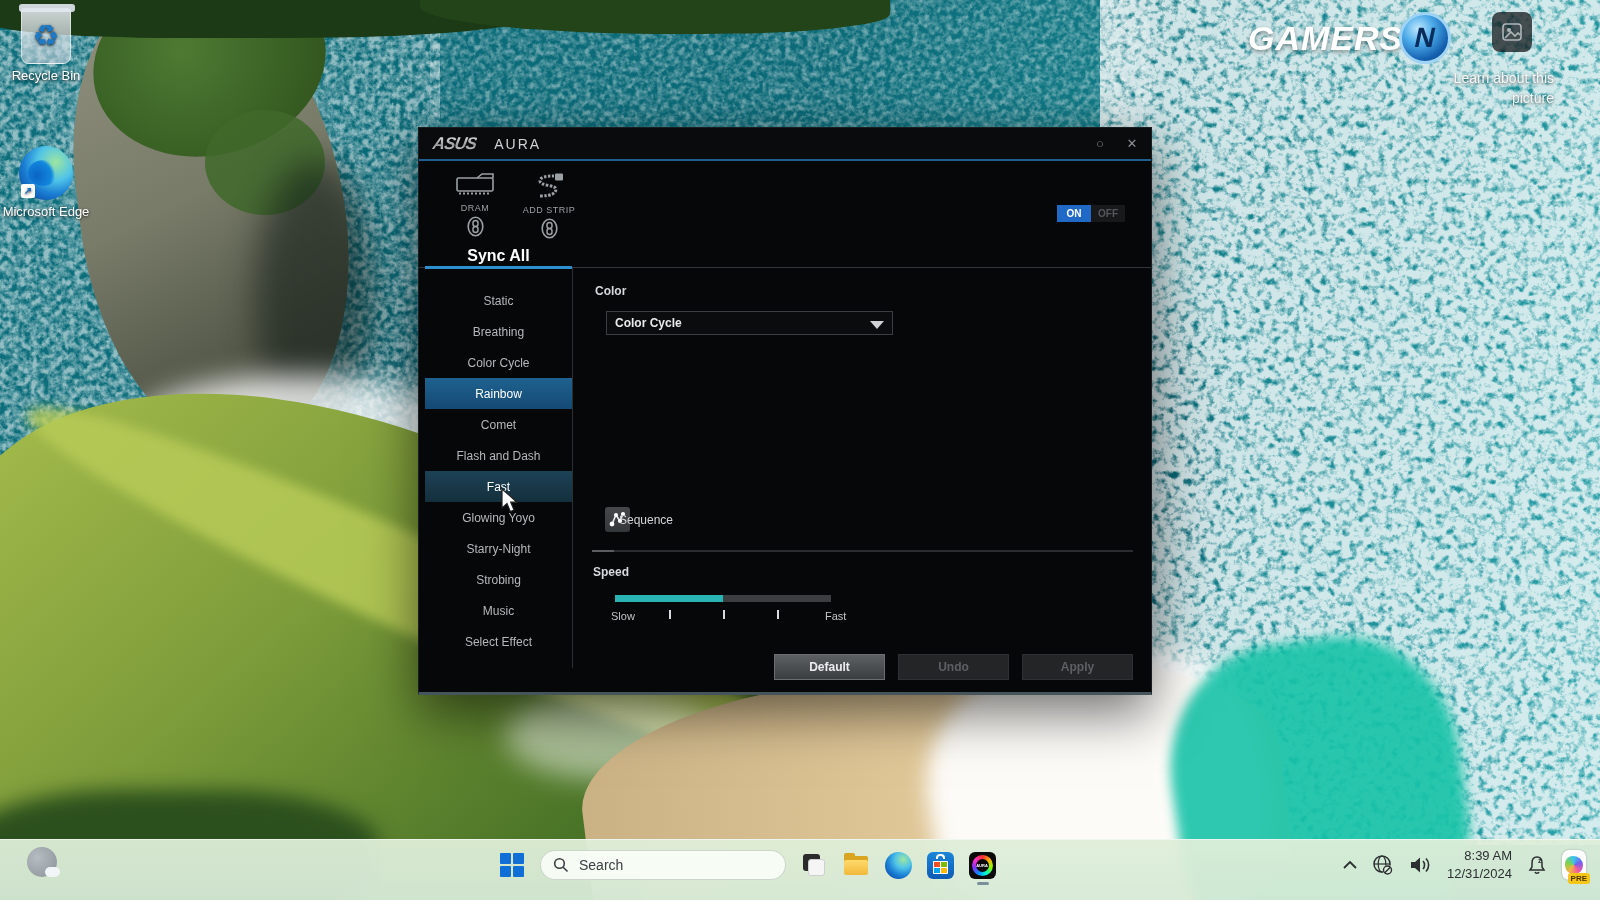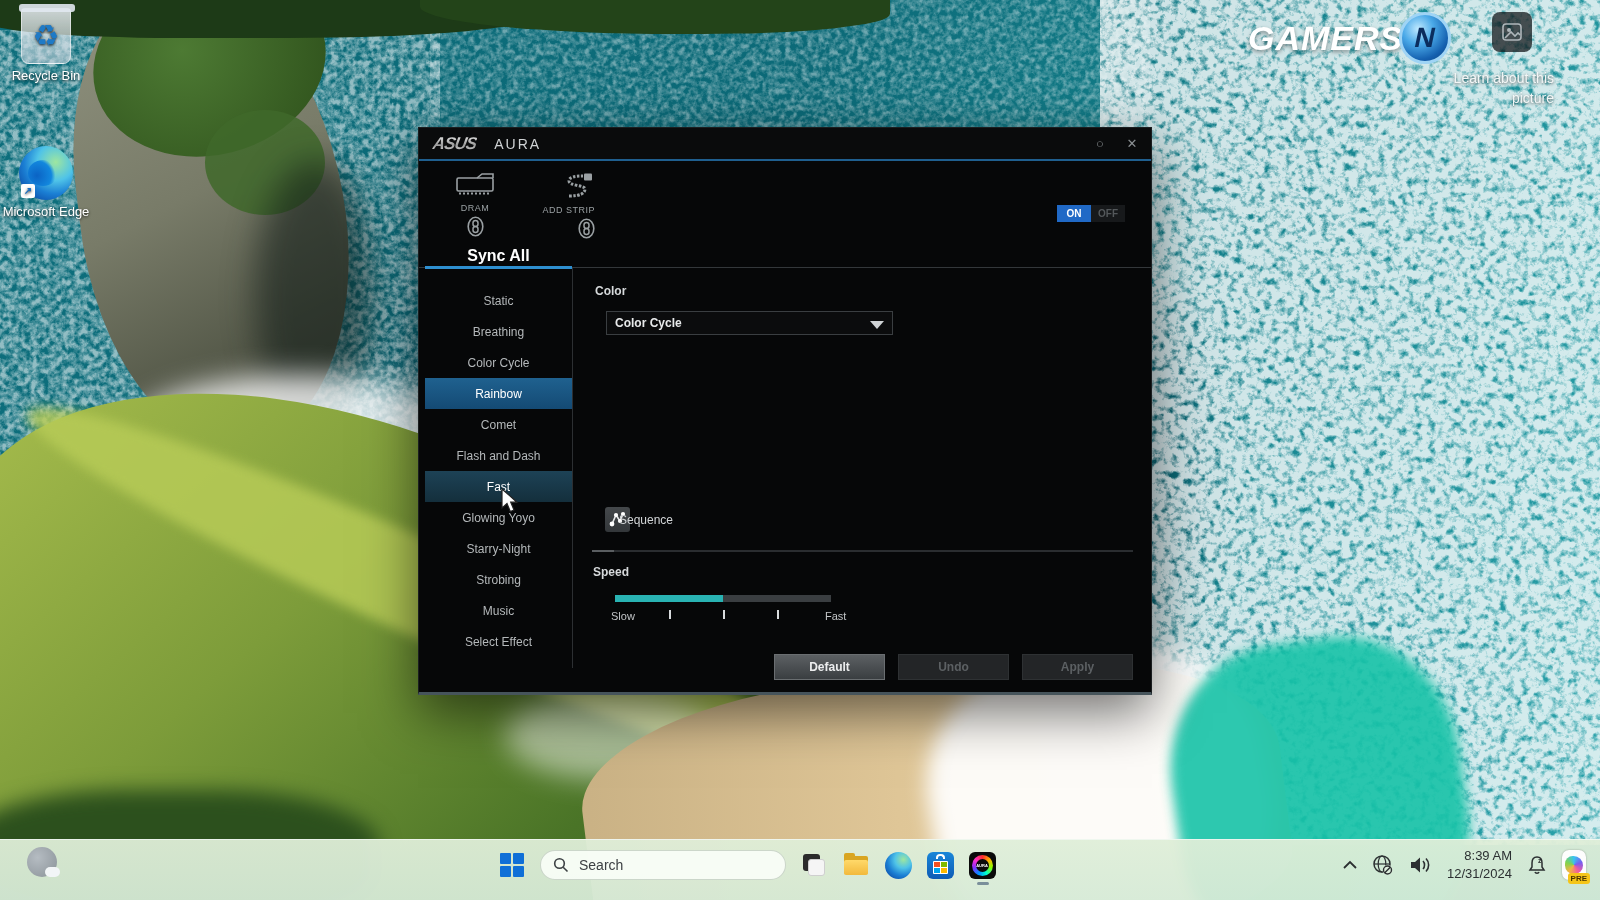--- a/index.html
+++ b/index.html
@@ -270,21 +270,21 @@
       </svg>
       <div class="device-label">DRAM</div>
       <div class="link-wrap">
         <svg width="17" height="21" viewBox="0 0 17 21">
           <ellipse cx="8.5" cy="10.5" rx="7.3" ry="9.3" fill="none" stroke="#9aa0a3" stroke-width="1.6"></ellipse>
           <rect x="6" y="4.5" width="5" height="6" rx="2.5" fill="none" stroke="#9aa0a3" stroke-width="1.5"></rect>
           <rect x="6" y="10.5" width="5" height="6" rx="2.5" fill="none" stroke="#9aa0a3" stroke-width="1.5"></rect>
         </svg>
       </div>
     </div>
-    <div class="device" style="left:104px;text-align:right;">
+    <div class="device" style="left:94px;">
       <svg width="34" height="26" viewBox="0 0 34 26">
         <path d="M8 23 C20 23 24 20 24 16 C24 12 8 13 8 8 C8 4 14 3 22 3" fill="none" stroke="#9aa0a3" stroke-width="3" stroke-dasharray="2.5 1.5"></path>
         <rect x="23" y="0.5" width="8" height="7" rx="1" fill="#9aa0a3"></rect>
       </svg>
       <div class="device-label">ADD STRIP</div>
       <div class="link-wrap">
         <svg width="17" height="21" viewBox="0 0 17 21">
           <ellipse cx="8.5" cy="10.5" rx="7.3" ry="9.3" fill="none" stroke="#9aa0a3" stroke-width="1.6"></ellipse>
           <rect x="6" y="4.5" width="5" height="6" rx="2.5" fill="none" stroke="#9aa0a3" stroke-width="1.5"></rect>
           <rect x="6" y="10.5" width="5" height="6" rx="2.5" fill="none" stroke="#9aa0a3" stroke-width="1.5"></rect>

